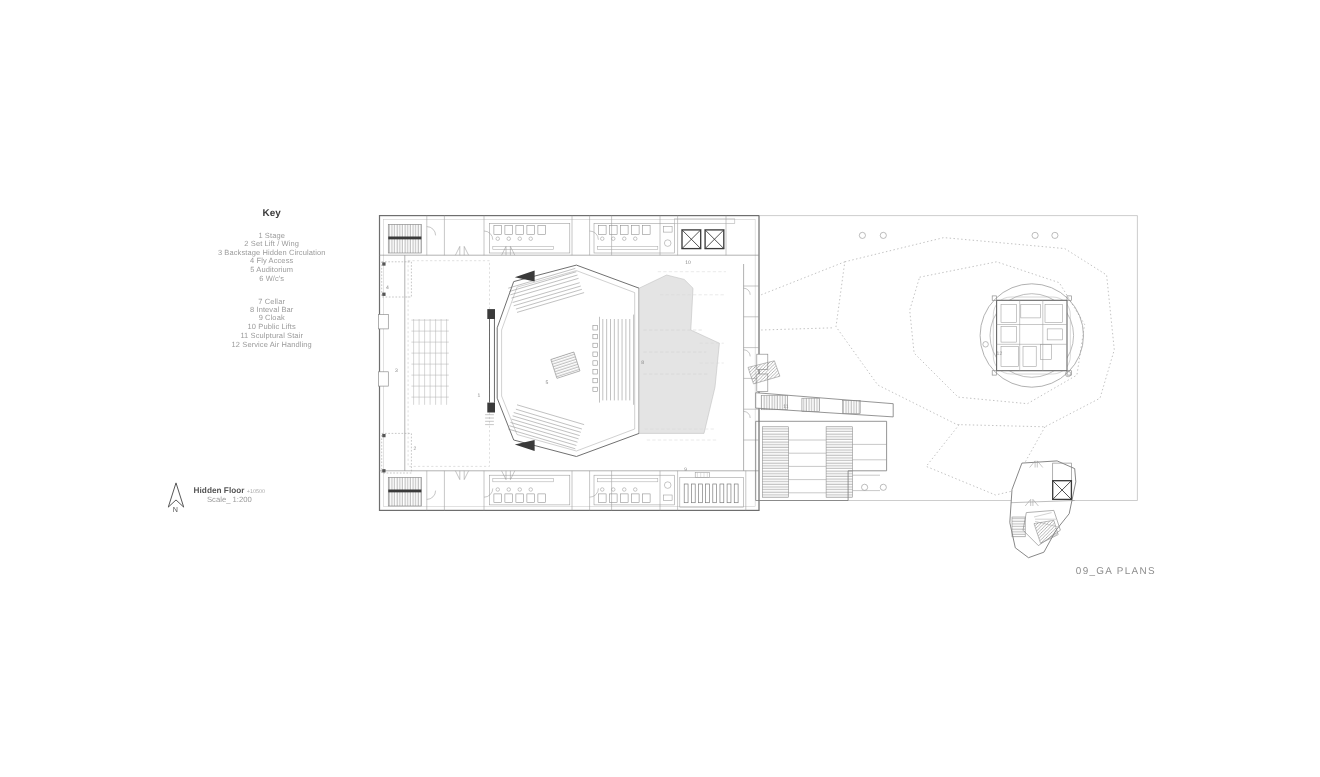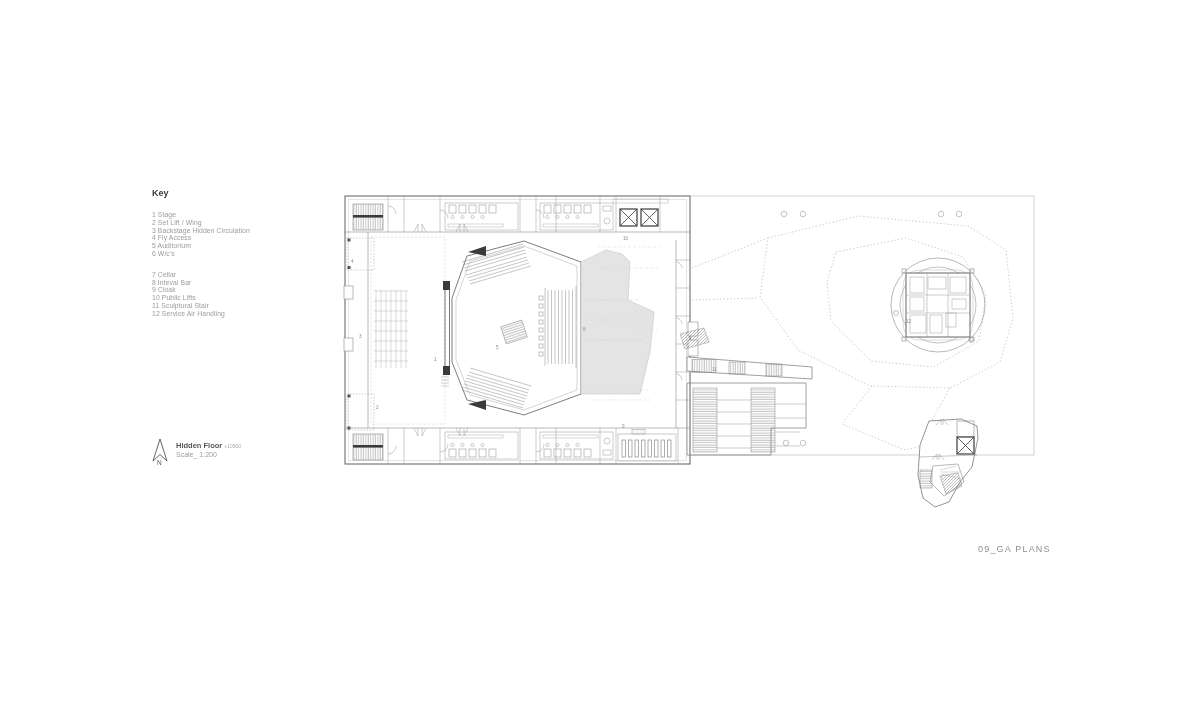--- a/index.html
+++ b/index.html
@@ -1,27 +1,27 @@
 <!DOCTYPE html>
 <html><head>
 <meta charset="utf-8">
 <style>
   html,body{margin:0;padding:0;background:#ffffff;}
   .sheet{position:relative;width:1200px;height:706px;background:#ffffff;overflow:hidden;
-         font-family:"Liberation Sans", sans-serif;}
+         font-family:"Liberation Sans", sans-serif;text-align:center;}
   .keyblock{position:absolute;left:152px;top:188px;width:190px;color:#9b9b9b;}
   .key-title{font-size:9px;font-weight:600;color:#3c3c3c;margin-bottom:13px;}
   .key-group{font-size:6.8px;line-height:7.8px;letter-spacing:.1px;}
   .key-gap{height:13px;}
   .titleblock{position:absolute;left:176px;top:441px;}
   .floor-line{font-size:7.5px;color:#555;font-weight:700;}
   .floor-level{font-size:5px;color:#aaa;font-weight:400;margin-left:2px;}
   .scale-line{font-size:7px;color:#9b9b9b;margin-top:1px;}
   .north{position:absolute;left:149px;top:438px;width:24px;height:28px;}
-  .sheet-title{position:absolute;left:978px;top:544px;font-size:9px;color:#8d8d8d;
+  .sheet-title{position:absolute;left:978px;top:514px;font-size:9px;color:#8d8d8d;
                letter-spacing:1.2px;}
   svg{position:absolute;left:0;top:0;}
   .plan-label{font-size:4.6px;fill:#8a8a8a;font-family:"Liberation Sans",sans-serif;}
 </style>
 </head>
 <body>
 
 <div class="sheet">
 
   <div class="keyblock">

